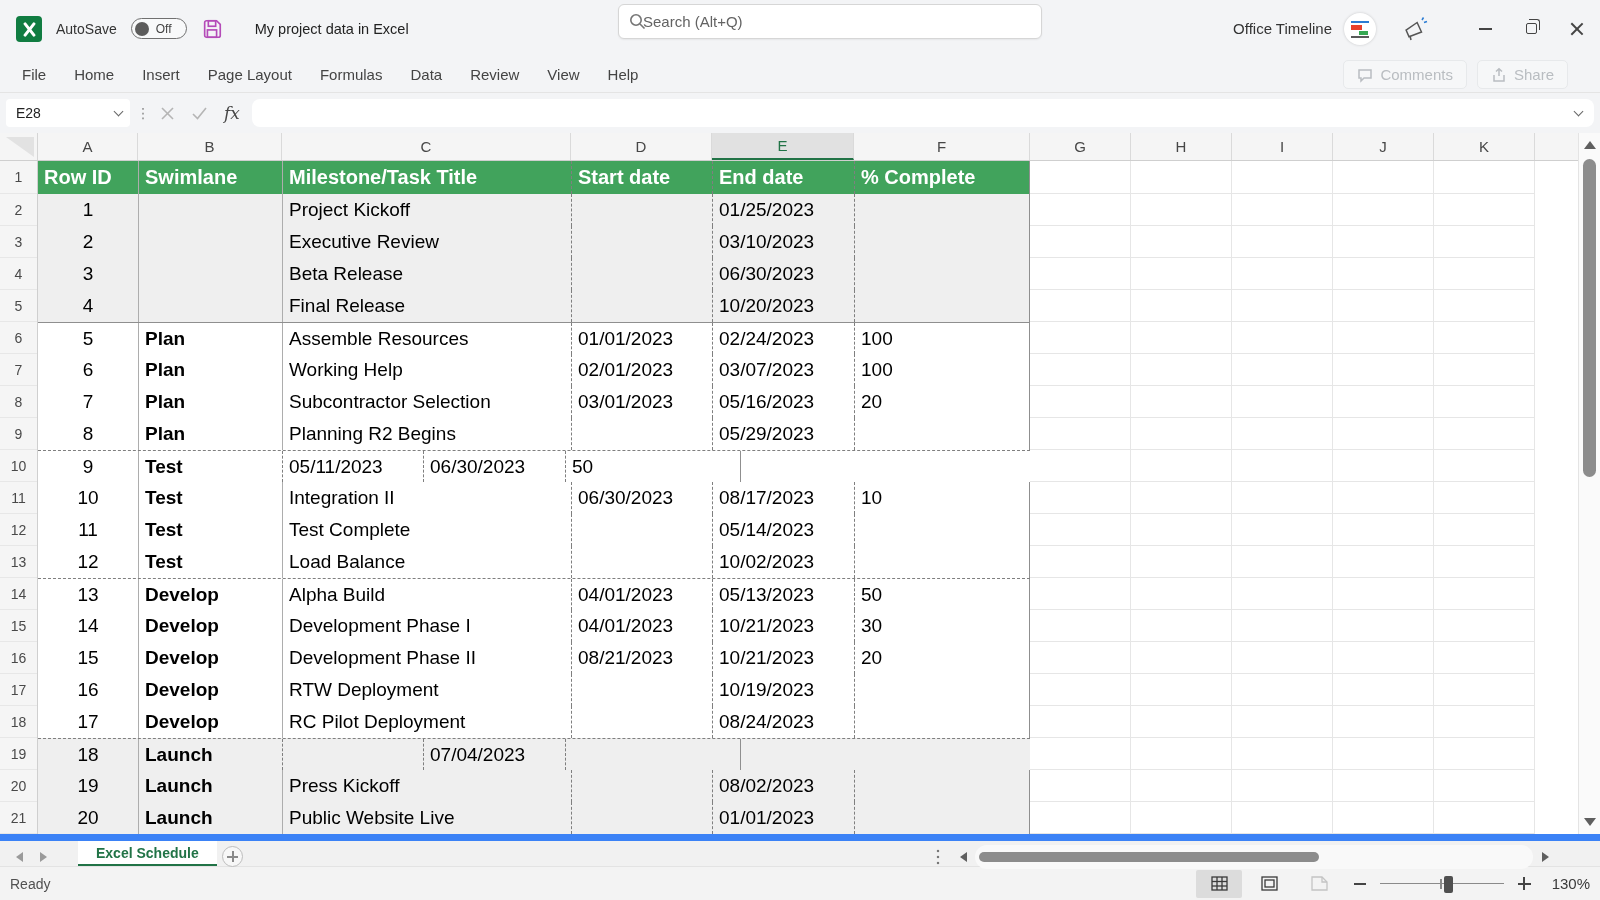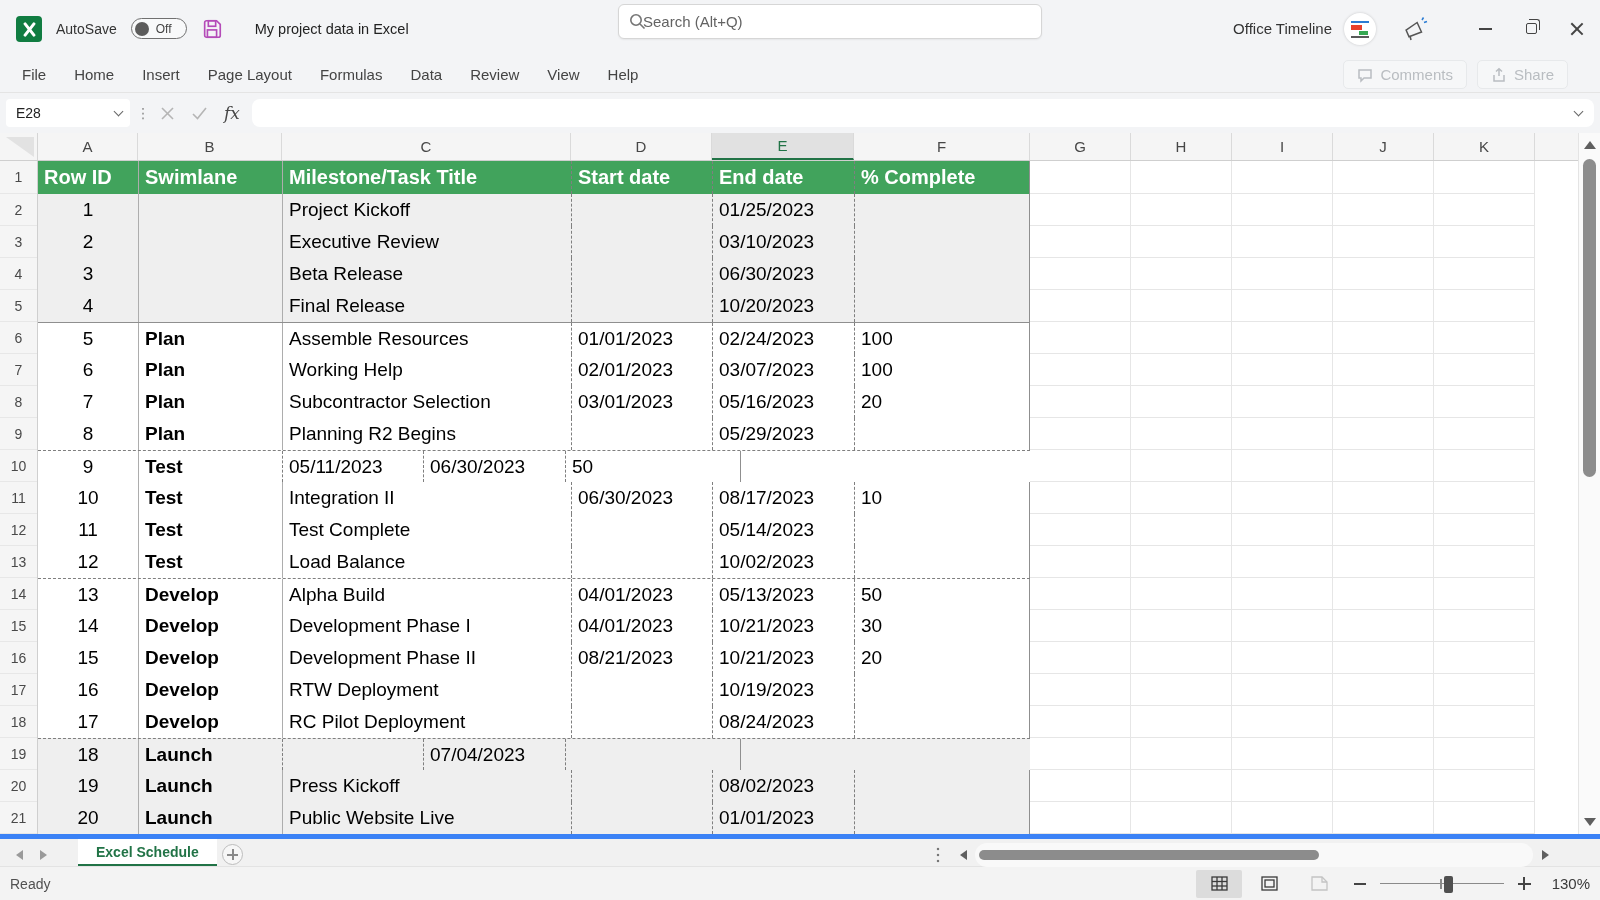--- a/index.html
+++ b/index.html
@@ -88,21 +88,21 @@
   .gcell { width:101px; height:100%; border-right:1px solid #e6e6e6; border-bottom:1px solid #e6e6e6; }
   .gfill { flex:1; height:100%; }
 
   
   .vscroll { position:absolute; top:0; right:0; width:22px; height:701px; background:#fafafa; border-left:1px solid #e4e4e4; }
   .vs-up { position:absolute; top:8px; left:5px; width:0; height:0; border:6px solid transparent; border-bottom:8px solid #5f5f5f; border-top:none; }
   .vs-thumb { position:absolute; top:26px; left:4px; width:13px; height:318px; background:#8c8c8c; border-radius:7px; }
   .vs-dn { position:absolute; bottom:8px; left:5px; width:0; height:0; border:6px solid transparent; border-top:8px solid #5f5f5f; border-bottom:none; }
 
   
-  .tabbar { height:32px; background:#f1f1f1; border-top:5px solid #3b82f6; position:relative; flex:0 0 auto; }
+  .tabbar { height:32px; background:#f1f1f1; border-top:7px solid #3b82f6; position:relative; flex:0 0 auto; }
   .tb-arrow { position:absolute; top:11px; width:0; height:0; border:5px solid transparent; }
   .tb-arrow.left  { left:16px; border-right:7px solid #9a9a9a; border-left:none; }
   .tb-arrow.right { left:40px; border-left:7px solid #9a9a9a; border-right:none; }
   .sheet-tab { position:absolute; left:78px; top:0; height:100%; padding:0 18px; background:#fff; border-bottom:2px solid #217346; display:flex; align-items:center; font-size:14px; font-weight:700; color:#217346; }
   .add-sheet { position:absolute; left:222px; top:5px; width:21px; height:21px; border:1px solid #bdbdbd; border-radius:50%; background:#f7f7f7; }
   .add-sheet:before,.add-sheet:after { content:""; position:absolute; background:#8a8a8a; }
   .add-sheet:before { left:9px; top:4px; width:1.6px; height:11px; }
   .add-sheet:after  { left:4px; top:9px; width:11px; height:1.6px; }
   .splitter { position:absolute; left:936px; top:7px; width:4px; height:18px;
               background:radial-gradient(circle, #777 1.4px, transparent 1.6px); background-size:4px 6px; background-repeat:repeat-y; }

